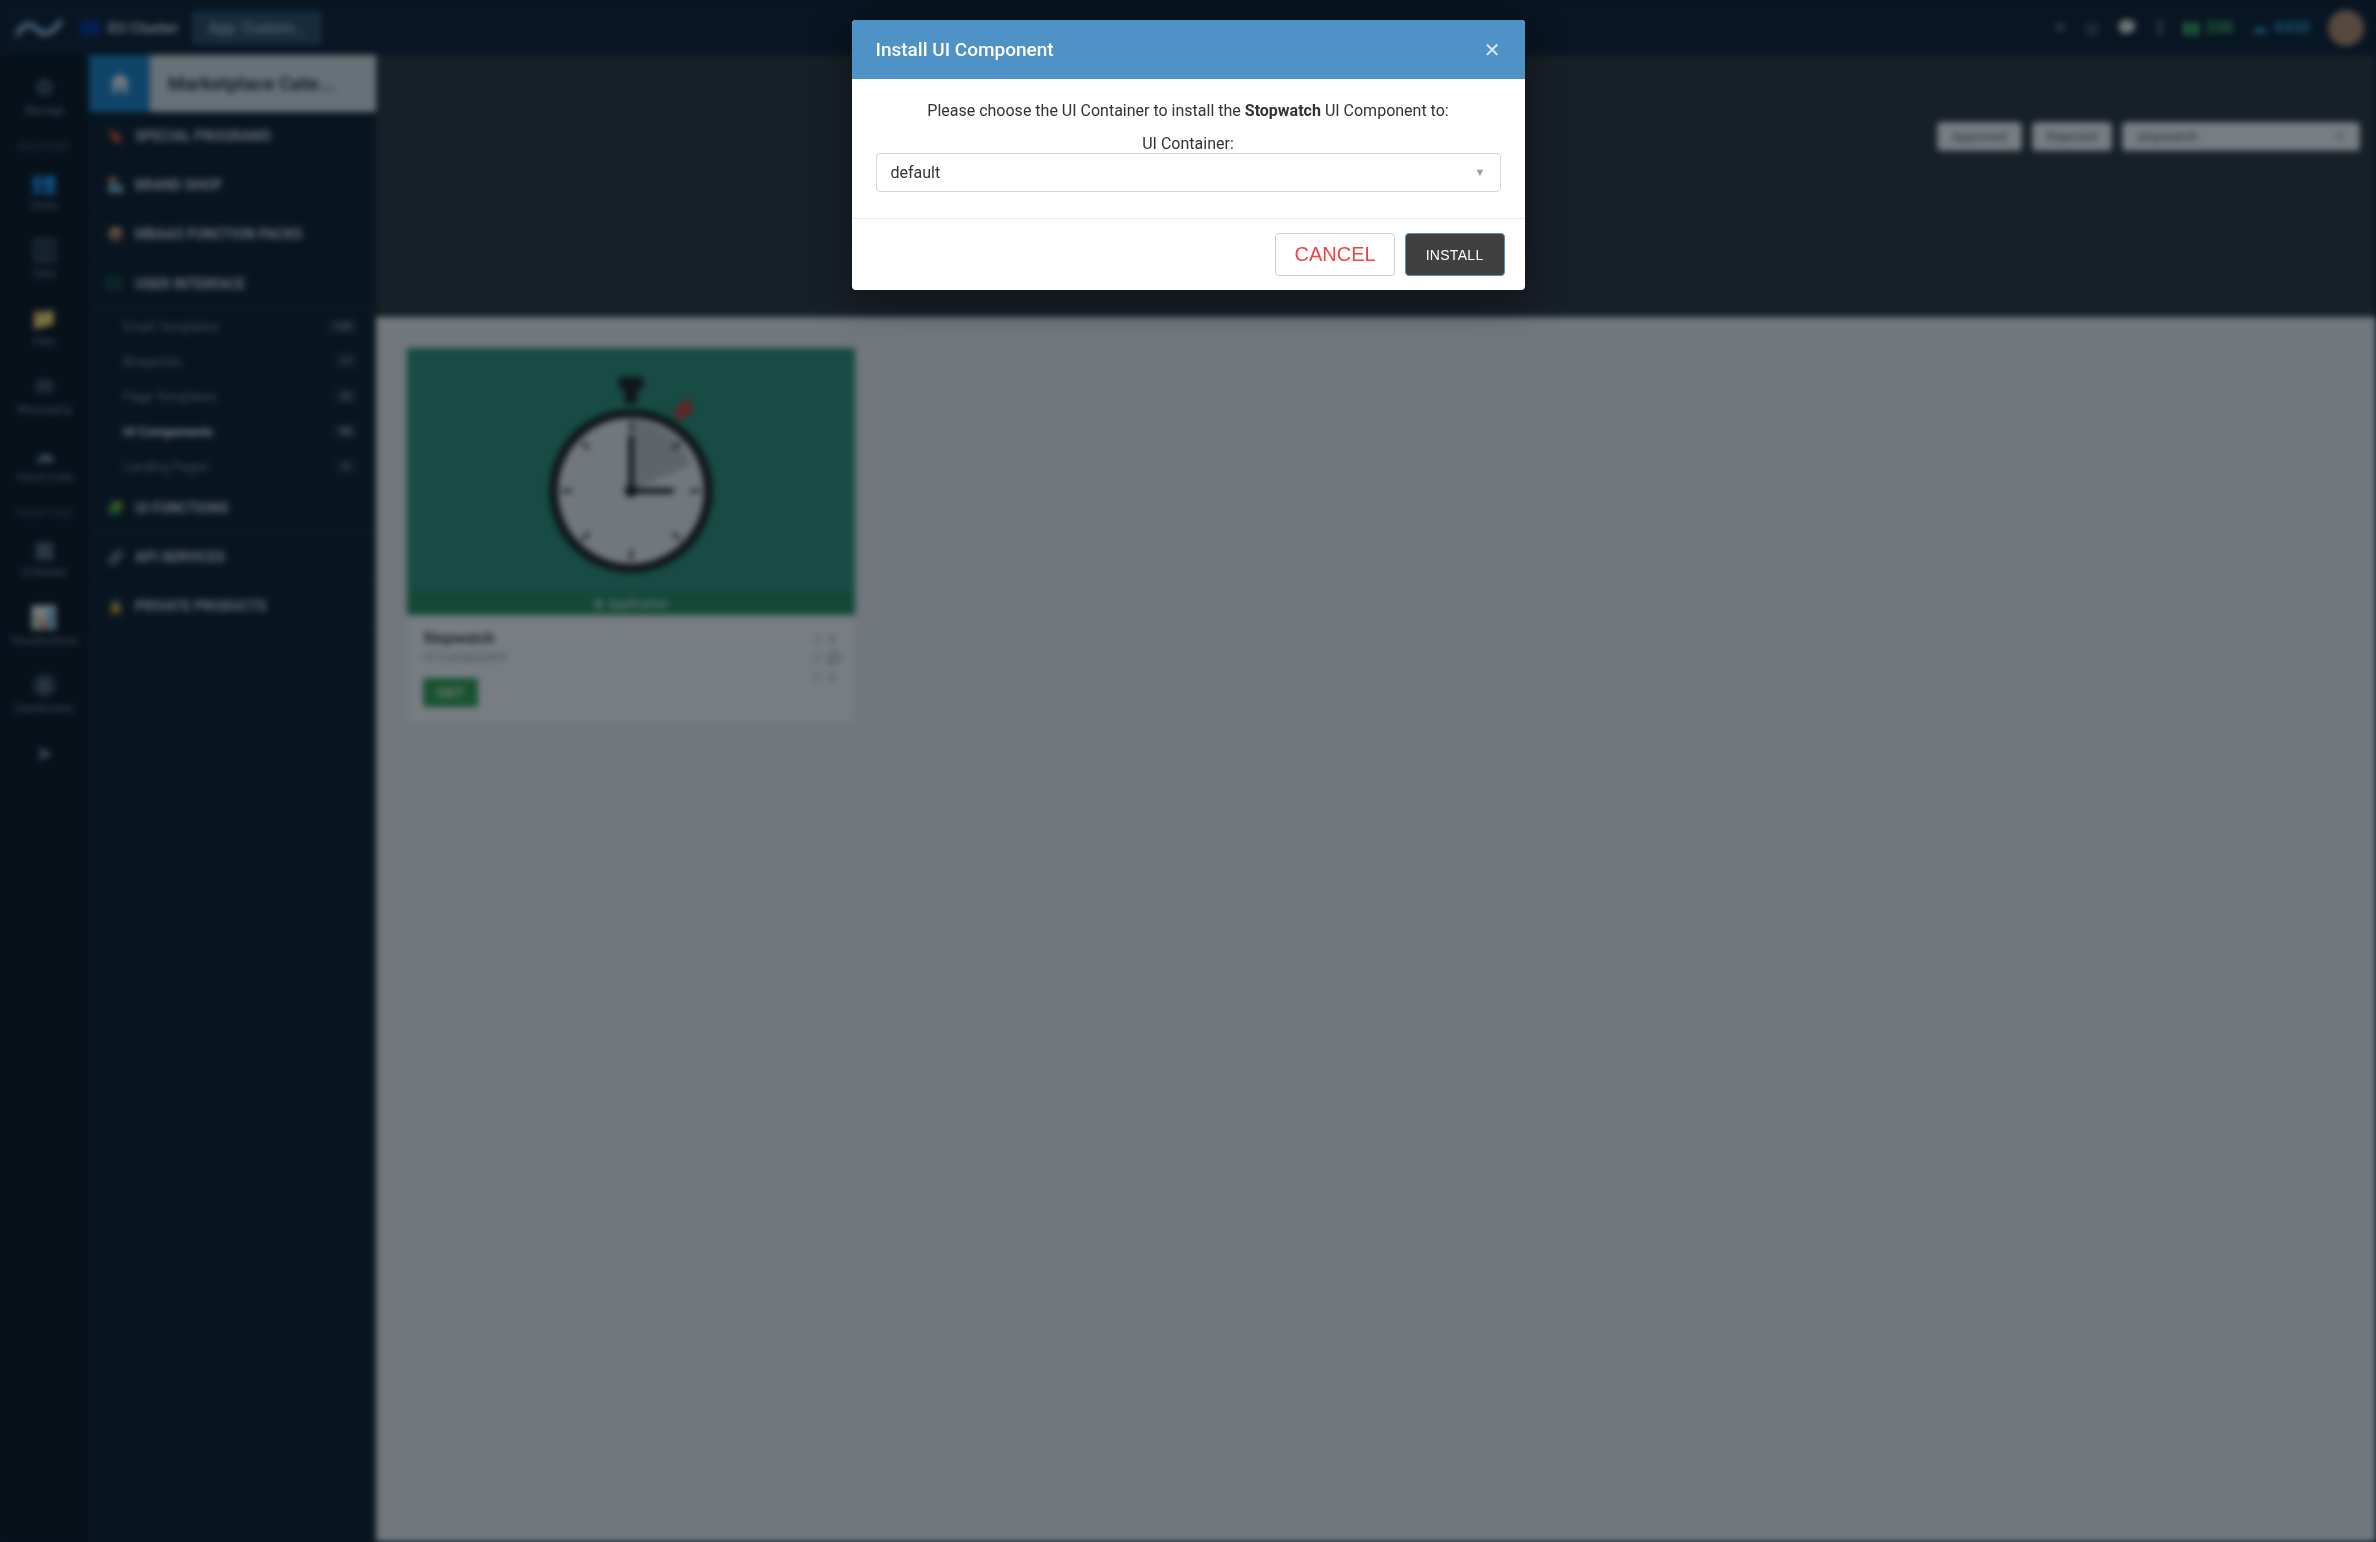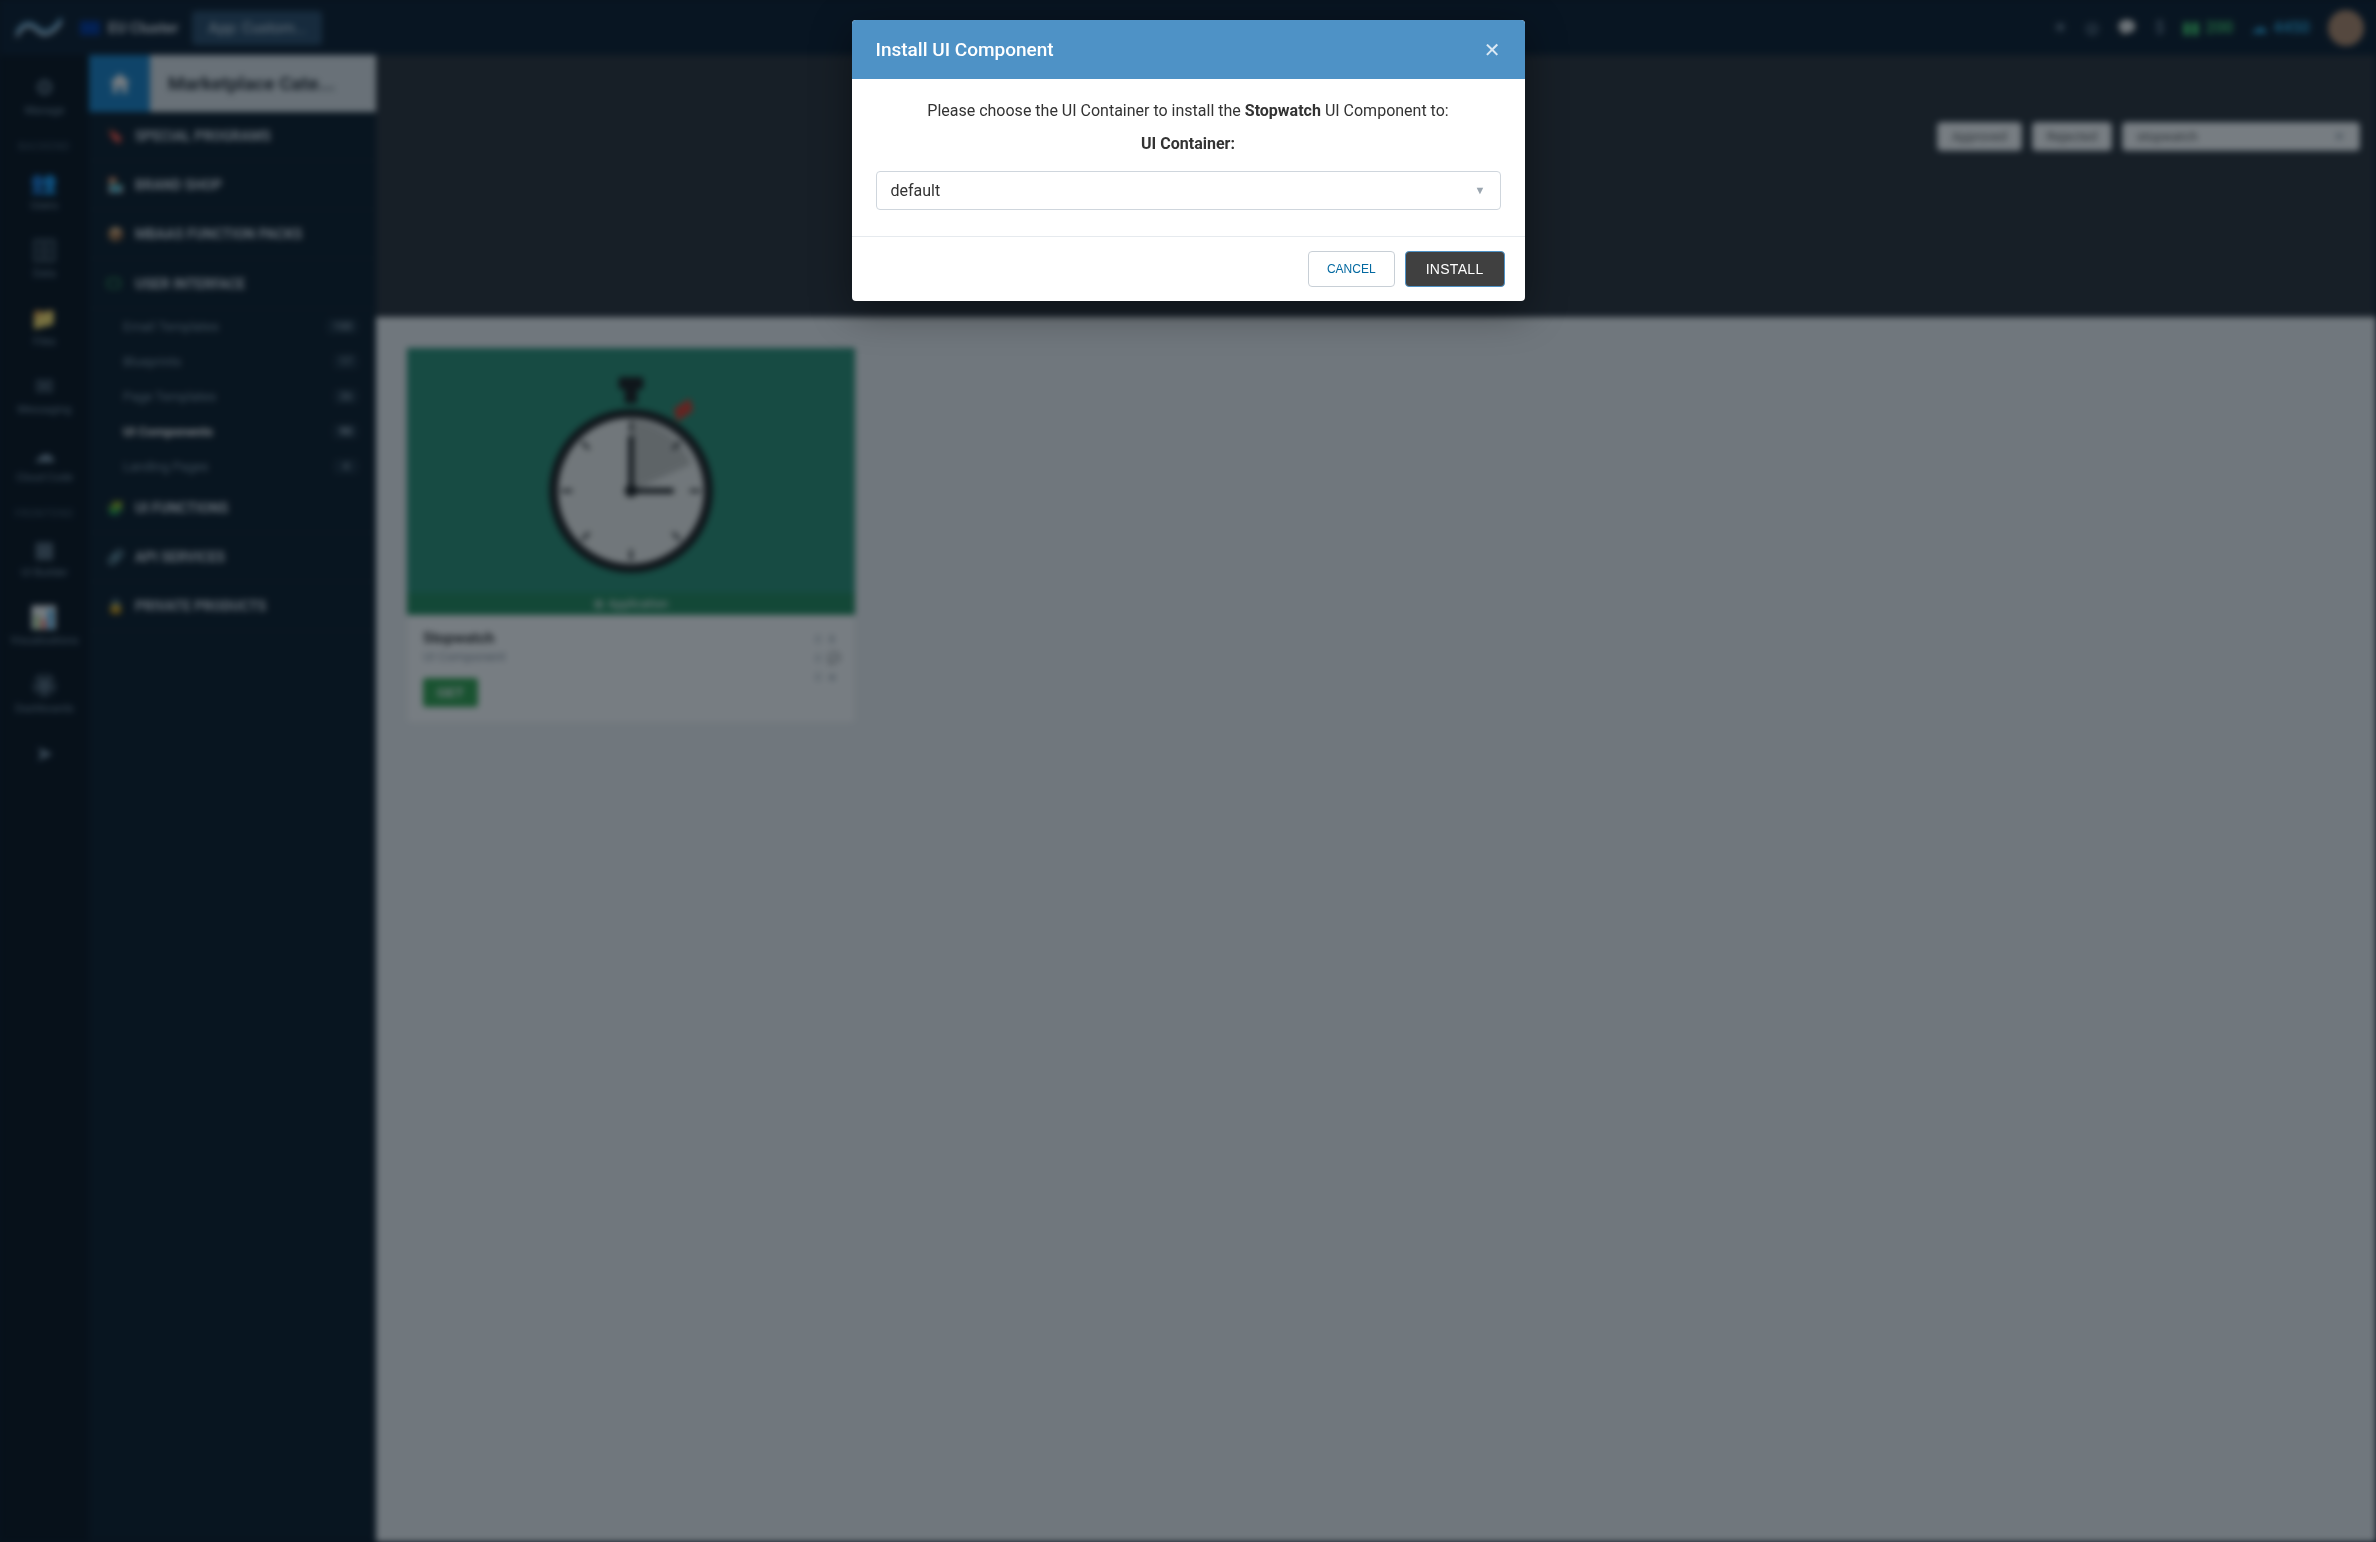--- a/index.html
+++ b/index.html
@@ -75,25 +75,25 @@
     box-shadow:0 10px 40px rgba(0,0,0,0.4);
   }
   .modal-header {
     background:#4e92c6; color:#fff; padding:18px 24px;
     display:flex; align-items:center; justify-content:space-between;
   }
   .modal-header h2 { font-size:19px; font-weight:500; }
   .close-icon { cursor:pointer; color:#dbe9f4; font-size:20px; line-height:1; }
   .modal-body { padding:22px 24px 26px; font-size:16px; color:#333;text-align:center; }
   .modal-body p { margin-bottom:14px; }
-  .modal-body label { font-weight:700; display:block; margin-bottom:18px; }
+  .modal-body label { font-weight:400; display:block; margin-bottom:0; }
   .dropdown { width:100%; border:1px solid #cfd6dd; border-radius:4px; padding:9px 14px; font-size:16px; color:#333; background:#fff; display:flex; align-items:center; justify-content:space-between; cursor:pointer; }
   .dropdown .caret { color:#9aa5af; font-size:11px; }
   .modal-footer { border-top:1px solid #e6eaee; padding:14px 20px; display:flex; justify-content:flex-end; gap:10px; }
-  .btn-cancel { background:#fff; border:1px solid #c8cfd6; color:#0369a1; padding:9px 18px; border-radius:4px; font-size:12px; cursor:pointer; }
+  .btn-cancel { background:#fff; border:1px solid #c8cfd6; color:#ef4444; padding:9px 18px; border-radius:4px; font-size:20px; cursor:pointer; }
   .btn-install { background:#404040; border:1px solid #4e92c6; color:#fff; padding:9px 20px; border-radius:4px; font-size:14px; font-weight:500; letter-spacing:0.3px; cursor:pointer; }
 
   .ico { display:inline-block; }
 </style>
 </head>
 <body>
 
 <div class="app">
 
   <div class="topbar">

